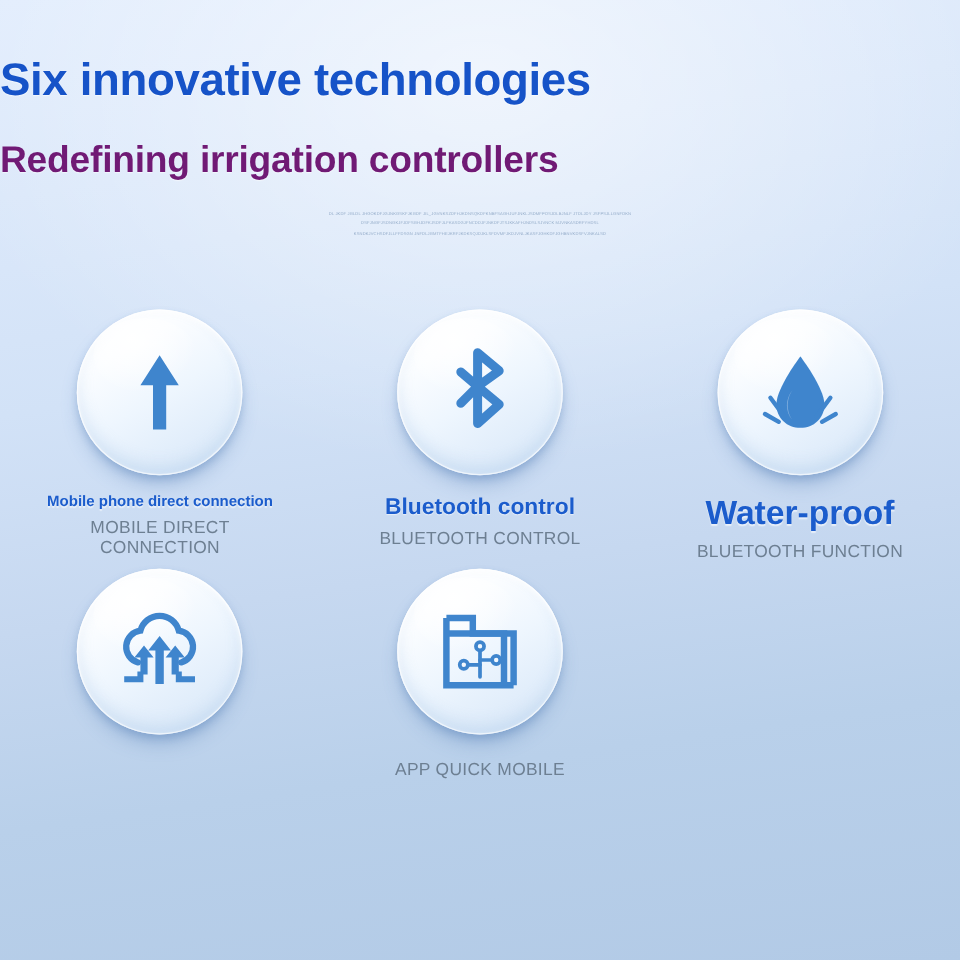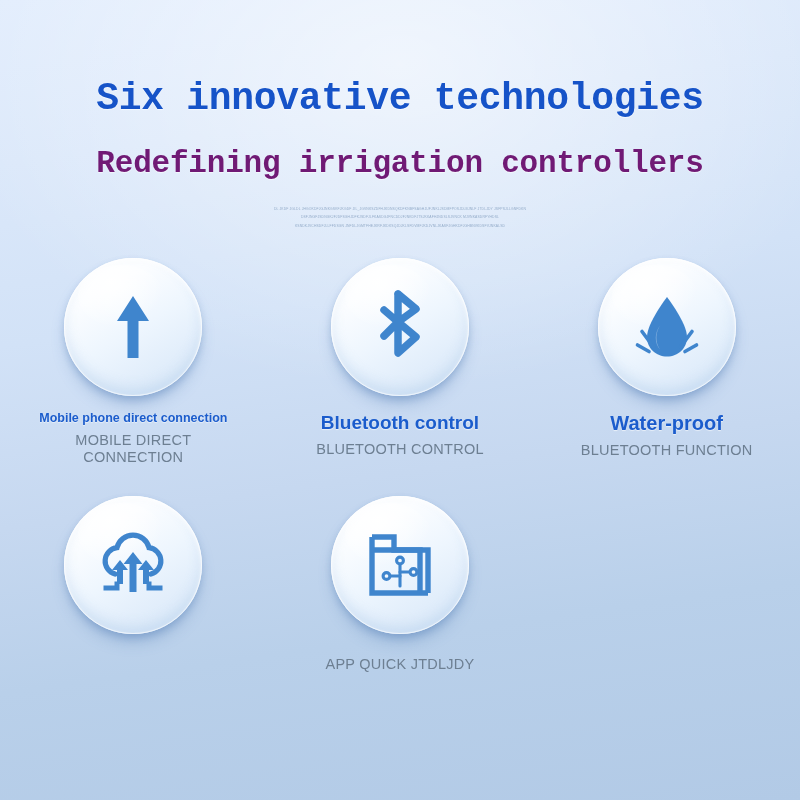--- a/index.html
+++ b/index.html
@@ -13,23 +13,21 @@
   body {
     font-family: "Liberation Sans", sans-serif;
     background:
       radial-gradient(ellipse 700px 500px at 50% 8%, rgba(255,255,255,0.55) 0%, rgba(255,255,255,0.0) 65%),
       linear-gradient(172deg, #e2edfd 0%, #dbe8fa 18%, #d2e2f7 38%, #c6d8f0 58%, #b9d0ea 76%, #b2cae6 100%);
     position: relative;
   }
 
   
   .header {
-    padding-top: 78px;
-    text-align: center;
-    font-family: Liberation Mono, monospace;
+    padding-top: 47px;
   }
   .title-main {
     font-size: 38px;
     font-weight: bold;
     color: #1653c8;
     letter-spacing: -0.3px;
     line-height: 1.1;
     text-shadow: 0 1px 1px rgba(255,255,255,0.65);
   }
   .title-sub {
@@ -58,21 +56,21 @@
   .fineprint div { white-space: nowrap; }
 
   
   .grid {
     position: absolute;
     top: 258px;
     left: 0;
     width: 800px;
     display: grid;
     grid-template-columns: repeat(3, 1fr);
-    row-gap: 30px;
+    row-gap: 4px;
   }
   .cell {
     display: flex;
     flex-direction: column;
     align-items: center;
   }
 
   .bubble {
     width: 138px;
     height: 138px;
@@ -124,21 +122,21 @@
     color: #6d7f92;
     letter-spacing: 0.25px;
     line-height: 1.2;
   }
 
   
   .cell-0 .label-cn { font-size: 12.5px; line-height: 1.25; }
   .cell-0 .label-en { font-size: 14.5px; margin-top: 5px; text-align: center; }
   .cell-0 .labels { width: 190px; }
 
-  .bottom-row .label-cn { font-size: 20px; }
+  .bottom-row .label-cn { font-size: 28px; }
 </style>
 </head>
 <body>
 
 <div class="header">
   <div class="title-main">Six innovative technologies</div>
   <div class="title-sub">Redefining irrigation controllers</div>
 </div>
 
 <div class="fineprint">
@@ -222,17 +220,17 @@
           <path d="M41 48 L52 48"></path>
         </g>
         <g fill="#f2f8fe" stroke="#3f85cd" stroke-width="3.1">
           <circle cx="41" cy="36.5" r="3.4"></circle>
           <circle cx="27.5" cy="52" r="3.4"></circle>
           <circle cx="54.5" cy="48" r="3.4"></circle>
         </g>
       </svg>
     </div>
     <div class="labels">
-      <div class="label-en">APP QUICK JTDLJDY</div>
+      <div class="label-en">APP QUICK MOBILE</div>
     </div>
   </div>
 
 </div>
 
 </body></html>

